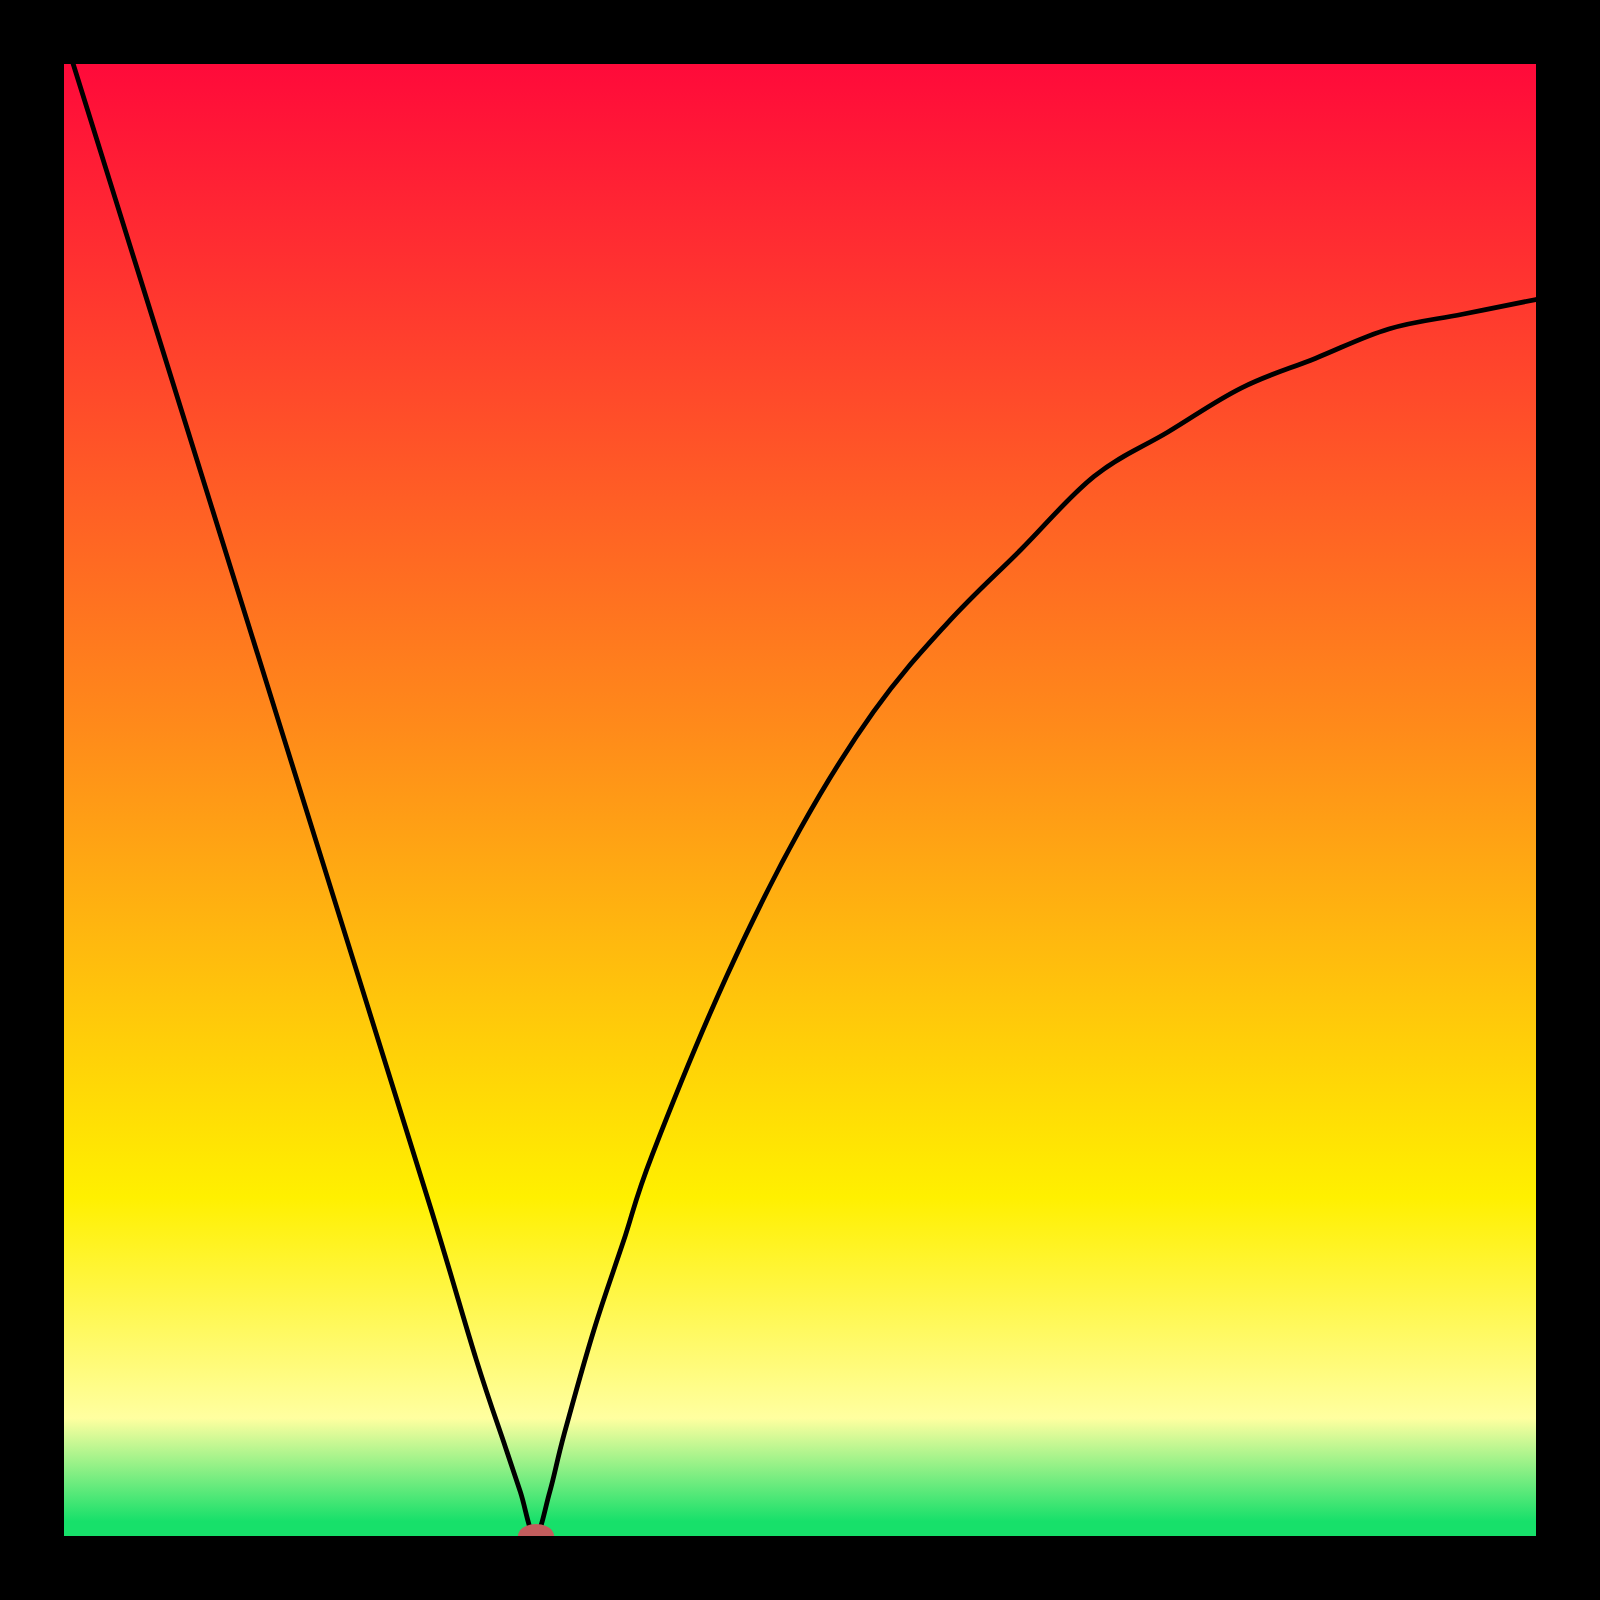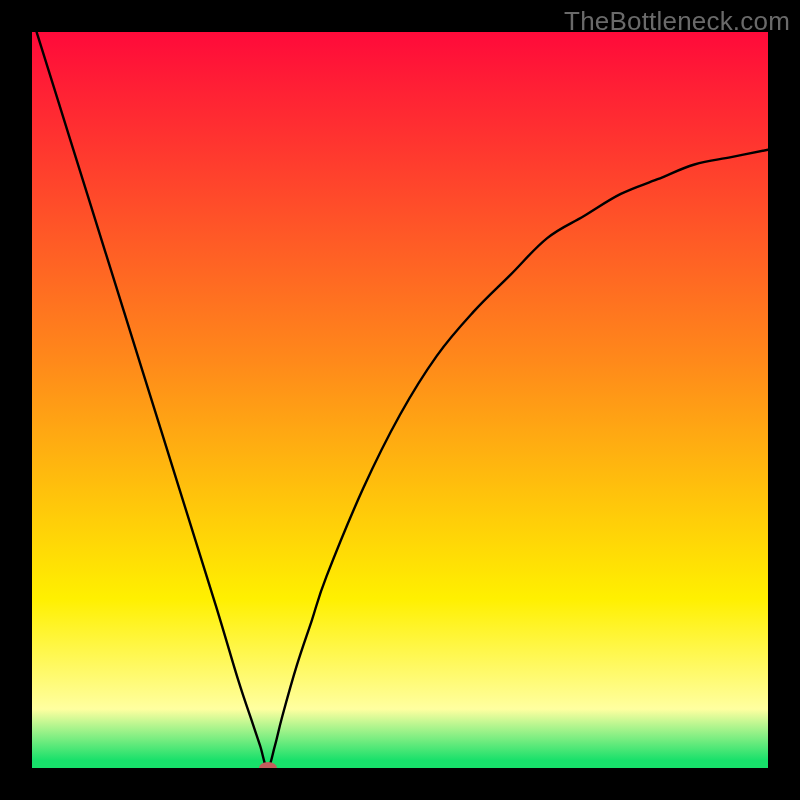--- a/index.html
+++ b/index.html
@@ -80,15 +80,14 @@
     </svg>
 
     <svg class="curve" viewBox="0 0 736 736" preserveAspectRatio="none">
       <path id="curve-path" d="M 0,-14.720000000000027 C 6.6240000000000006,6.476799999999969 23.552000000000003,60.64639999999995 36.800000000000004,103.03999999999996 C 50.048,145.43359999999998 60.35200000000001,178.40640000000008 73.60000000000001,220.80000000000007 C 86.84800000000001,263.19360000000006 97.15199999999999,296.16639999999995 110.39999999999999,338.55999999999995 C 123.648,380.95359999999994 133.95200000000003,413.9264 147.20000000000002,456.32 C 160.448,498.7136 173.4016,539.6352 184,574.08 C 194.5984,608.5248 199.45600000000002,626.4832000000001 206.08,647.6800000000001 C 212.704,668.8768 216.82559999999998,679.9168000000001 220.79999999999998,691.84 C 224.77439999999999,703.7632 225.5104,705.9712 228.16,713.92 C 230.8096,721.8688 232.87040000000002,736 235.52,736 C 238.1696,736 240.23040000000003,723.1936 242.88000000000002,713.92 C 245.52960000000002,704.6464 246.2656,699.0528 250.24,684.48 C 254.2144,669.9072 259.6608,650.1824 264.96,632.96 C 270.25919999999996,615.7376 274.3808,604.6976 279.68,588.8 C 284.9792,572.9024 285.12640000000005,568.4864 294.40000000000003,544.64 C 303.6736,520.7936 317.952,485.4656 331.2,456.32 C 344.448,427.1744 354.752,406.56640000000004 368,382.72 C 381.248,358.8736 391.552,342.3872 404.8,323.84 C 418.048,305.29279999999994 428.352,294.2528 441.59999999999997,279.68 C 454.84799999999996,265.10720000000003 465.15200000000004,256.128 478.40000000000003,242.88 C 491.648,229.632 501.95199999999994,216.67840000000004 515.1999999999999,206.08000000000004 C 528.448,195.48160000000004 538.752,191.9488 552,184 C 565.248,176.0512 575.552,168.54399999999998 588.8000000000001,161.91999999999996 C 602.0480000000001,155.29599999999994 612.3520000000001,152.49919999999992 625.6,147.19999999999993 C 638.848,141.90079999999995 649.152,136.4544 662.4,132.48000000000002 C 675.6479999999999,128.50560000000004 685.9519999999999,127.76960000000001 699.1999999999999,125.12 C 712.448,122.4704 729.376,119.08479999999999 736,117.75999999999999" fill="none" stroke-width="2.4" stroke-linecap="round" stroke-linejoin="round" stroke="#000000"></path>
     </svg>
 
     <div class="dot" id="minimum-dot" style="left: 235.52px; top: 736px; background: rgb(195, 93, 93);"></div>
 
   </div>
 
-  <div class="watermark">TheBottleneck.com</div>
 
 </div>
 
 </body></html>

